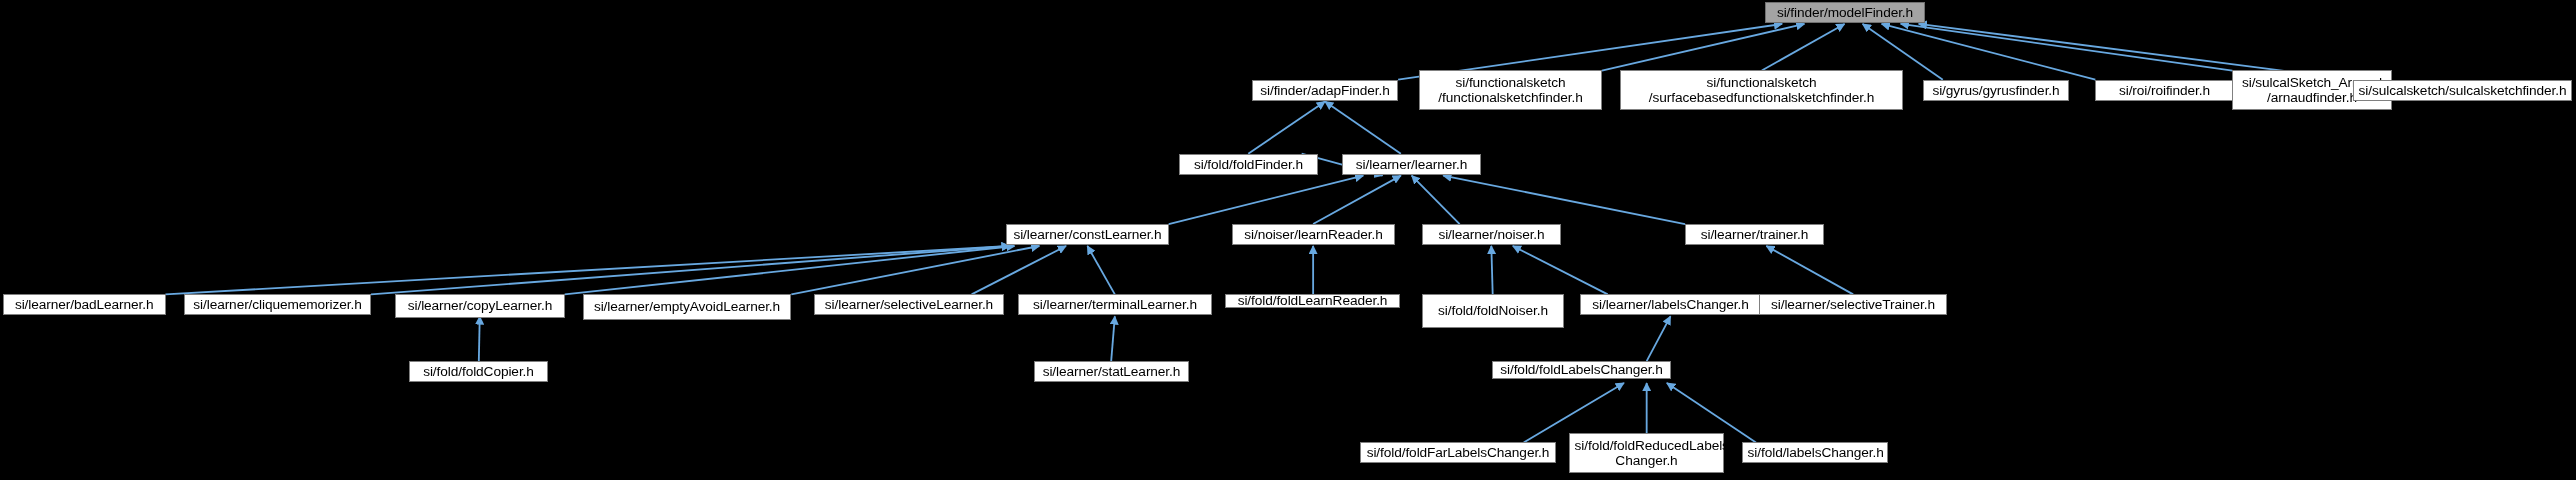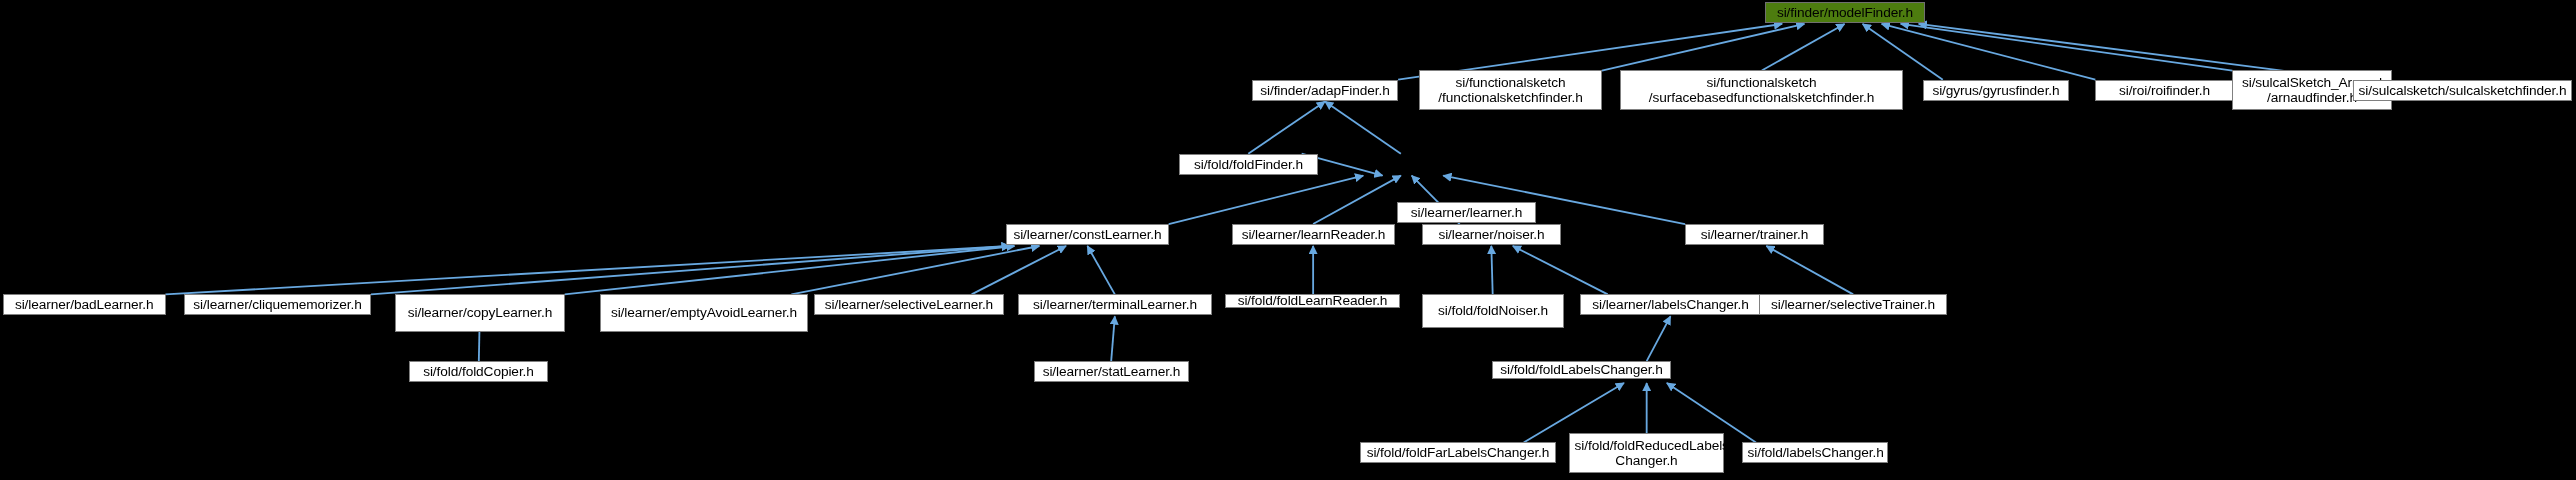--- a/index.html
+++ b/index.html
@@ -32,21 +32,21 @@
     line-height: 15.5px;
     display: flex;
     align-items: center;
     justify-content: center;
     text-align: center;
     white-space: pre-line;
     z-index: 2;
     letter-spacing: -0.1px;
   }
   .node.root {
-    background: #4d7c0f;
+    background: #a3a3a3;
     border: 0.9px solid #707070;
   }
   .node-label {
     display: block;
     width: 100%;
     padding: 0 4.6px;
     box-sizing: border-box;
   }
 </style>
 </head>
@@ -98,29 +98,29 @@
       <div class="node" style="left: 1419px; top: 70px; width: 183px; height: 40px;"><span class="node-label">si/functionalsketch
 /functionalsketchfinder.h</span></div>
       <div class="node" style="left: 1620px; top: 70px; width: 283px; height: 40px;"><span class="node-label">si/functionalsketch
 /surfacebasedfunctionalsketchfinder.h</span></div>
       <div class="node" style="left: 1923px; top: 80px; width: 146px; height: 21px;"><span class="node-label">si/gyrus/gyrusfinder.h</span></div>
       <div class="node" style="left: 2095px; top: 80px; width: 139px; height: 21px;"><span class="node-label">si/roi/roifinder.h</span></div>
       <div class="node" style="left: 2232px; top: 70px; width: 160px; height: 40px;"><span class="node-label">si/sulcalSketch_Arnaud
 /arnaudfinder.h</span></div>
       <div class="node" style="left: 2353px; top: 80px; width: 219px; height: 21px;"><span class="node-label">si/sulcalsketch/sulcalsketchfinder.h</span></div>
       <div class="node" style="left: 1179px; top: 154px; width: 139px; height: 21px;"><span class="node-label">si/fold/foldFinder.h</span></div>
-      <div class="node" style="left: 1397px; top: 154px; width: 139px; height: 21px; margin-top: 48px;"><span class="node-label">si/learner/learner.h</span></div>
+      <div class="node" style="left: 1342px; top: 154px; width: 139px; height: 21px;"><span class="node-label">si/learner/learner.h</span></div>
       <div class="node" style="left: 1006px; top: 224px; width: 163px; height: 21px;"><span class="node-label">si/learner/constLearner.h</span></div>
-      <div class="node" style="left: 1232px; top: 224px; width: 163px; height: 21px;"><span class="node-label">si/learner/learnReader.h</span></div>
+      <div class="node" style="left: 1232px; top: 224px; width: 163px; height: 21px;"><span class="node-label">si/noiser/learnReader.h</span></div>
       <div class="node" style="left: 1422px; top: 224px; width: 139px; height: 21px;"><span class="node-label">si/learner/noiser.h</span></div>
       <div class="node" style="left: 1685px; top: 224px; width: 139px; height: 21px;"><span class="node-label">si/learner/trainer.h</span></div>
       <div class="node" style="left: 2.7px; top: 294px; width: 163px; height: 21px;"><span class="node-label">si/learner/badLearner.h</span></div>
       <div class="node" style="left: 184px; top: 294px; width: 187px; height: 21px;"><span class="node-label">si/learner/cliquememorizer.h</span></div>
-      <div class="node" style="left: 395px; top: 294px; width: 170px; height: 38px;"><span class="node-label">si/learner/copyLearner.h</span></div>
-      <div class="node" style="left: 600px; top: 294px; width: 208px; height: 38px;"><span class="node-label">si/learner/emptyAvoidLearner.h</span></div>
+      <div class="node" style="left: 395px; top: 294px; width: 170px; height: 24px;"><span class="node-label">si/learner/copyLearner.h</span></div>
+      <div class="node" style="left: 583px; top: 294px; width: 208px; height: 26px;"><span class="node-label">si/learner/emptyAvoidLearner.h</span></div>
       <div class="node" style="left: 814px; top: 294px; width: 190px; height: 21px;"><span class="node-label">si/learner/selectiveLearner.h</span></div>
       <div class="node" style="left: 1018px; top: 294px; width: 194px; height: 21px;"><span class="node-label">si/learner/terminalLearner.h</span></div>
       <div class="node" style="left: 1225px; top: 294px; width: 175px; height: 14px;"><span class="node-label">si/fold/foldLearnReader.h</span></div>
       <div class="node" style="left: 1422px; top: 294px; width: 142px; height: 34px;"><span class="node-label">si/fold/foldNoiser.h</span></div>
       <div class="node" style="left: 1580px; top: 294px; width: 181px; height: 21px;"><span class="node-label">si/learner/labelsChanger.h</span></div>
       <div class="node" style="left: 1759px; top: 294px; width: 188px; height: 21px;"><span class="node-label">si/learner/selectiveTrainer.h</span></div>
       <div class="node" style="left: 409px; top: 361px; width: 139px; height: 21px;"><span class="node-label">si/fold/foldCopier.h</span></div>
       <div class="node" style="left: 1034px; top: 361px; width: 155px; height: 21px;"><span class="node-label">si/learner/statLearner.h</span></div>
       <div class="node" style="left: 1492px; top: 361px; width: 179px; height: 18px;"><span class="node-label">si/fold/foldLabelsChanger.h</span></div>
       <div class="node" style="left: 1360px; top: 442px; width: 196px; height: 21px;"><span class="node-label">si/fold/foldFarLabelsChanger.h</span></div>

